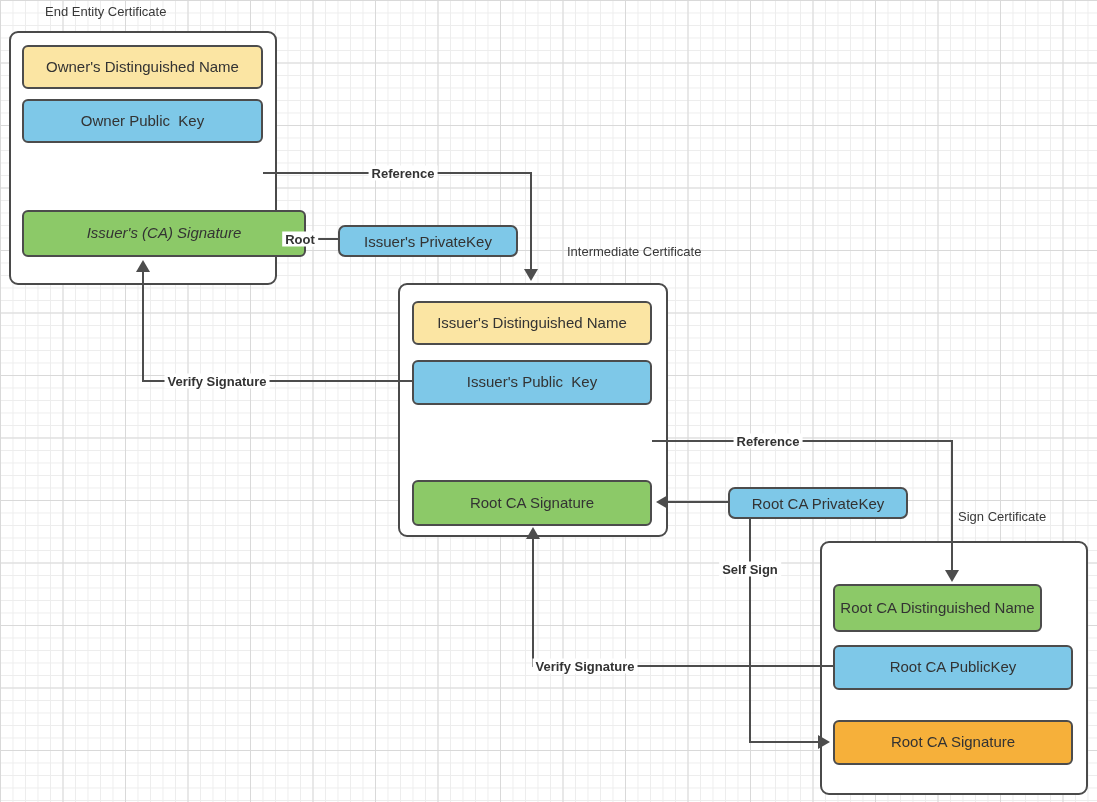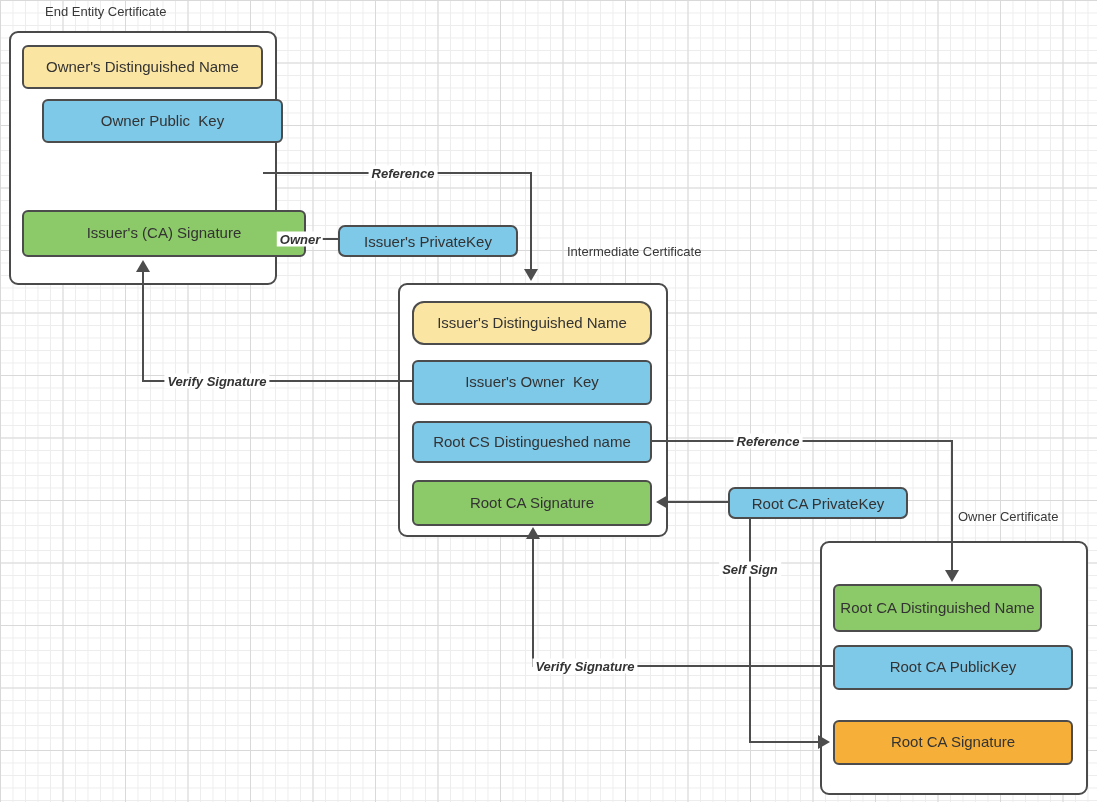--- a/index.html
+++ b/index.html
@@ -38,44 +38,44 @@
   .c-green{background:#8CC968;}
   .c-orange{background:#F6B03A;}
   .edge{position:absolute;background:#4d4d4d;z-index:2;}
   .ah{position:absolute;width:0;height:0;z-index:2;}
   .ah-down{border-left:7px solid transparent;border-right:7px solid transparent;border-top:12px solid #4d4d4d;}
   .ah-up{border-left:7px solid transparent;border-right:7px solid transparent;border-bottom:12px solid #4d4d4d;}
   .ah-left{border-top:7px solid transparent;border-bottom:7px solid transparent;border-right:12px solid #4d4d4d;}
   .ah-right{border-top:7px solid transparent;border-bottom:7px solid transparent;border-left:12px solid #4d4d4d;}
   .edge-label{
     position:absolute;transform:translate(-50%,-50%);background:#ffffff;
-    padding:0 3px;font-size:13px;font-weight:bold;color:#333333;z-index:5;white-space:nowrap;font-style:italic;
+    padding:0 3px;font-size:13px;font-weight:bold;color:#333333;z-index:5;white-space:nowrap;
   }
 </style>
 </head>
 <body>
 
 <div class="canvas">
 
   <div class="g-title" style="left:45px;top:4px;">End Entity Certificate</div>
   <div class="g-title" style="left:567px;top:244px;">Intermediate Certificate</div>
-  <div class="g-title" style="left:958px;top:509px;">Owner Certificate</div>
+  <div class="g-title" style="left:958px;top:509px;">Sign Certificate</div>
 
   <div class="group" style="left:9px;top:31px;width:268px;height:254px;"></div>
   <div class="group" style="left:398px;top:283px;width:270px;height:254px;"></div>
   <div class="group" style="left:820px;top:541px;width:268px;height:254px;"></div>
 
   <div class="edge" style="left:263px;top:172px;width:269px;height:2px;"></div>
   <div class="edge" style="left:530px;top:172px;width:2px;height:98px;"></div>
   <div class="ah ah-down" style="left:524px;top:269px;"></div>
   <div class="edge-label" style="left:403px;top:173px;">Reference</div>
 
   <div class="edge" style="left:276px;top:238px;width:62px;height:2px;"></div>
   <div class="ah ah-left" style="left:265px;top:232px;"></div>
-  <div class="edge-label" style="left:300px;top:239px;">Owner</div>
+  <div class="edge-label" style="left:300px;top:239px;">Root</div>
 
   <div class="edge" style="left:143px;top:380px;width:269px;height:2px;"></div>
   <div class="edge" style="left:142px;top:271px;width:2px;height:111px;"></div>
   <div class="ah ah-up" style="left:136px;top:260px;"></div>
   <div class="edge-label" style="left:217px;top:381px;">Verify Signature</div>
 
   <div class="edge" style="left:652px;top:440px;width:301px;height:2px;"></div>
   <div class="edge" style="left:951px;top:440px;width:2px;height:131px;"></div>
   <div class="ah ah-down" style="left:945px;top:570px;"></div>
   <div class="edge-label" style="left:768px;top:441px;">Reference</div>
@@ -87,26 +87,25 @@
   <div class="edge" style="left:749px;top:741px;width:70px;height:2px;"></div>
   <div class="ah ah-right" style="left:818px;top:735px;"></div>
   <div class="edge-label" style="left:750px;top:569px;">Self Sign</div>
 
   <div class="edge" style="left:533px;top:665px;width:300px;height:2px;"></div>
   <div class="edge" style="left:532px;top:538px;width:2px;height:129px;"></div>
   <div class="ah ah-up" style="left:526px;top:527px;"></div>
   <div class="edge-label" style="left:585px;top:666px;">Verify Signature</div>
 
   <div class="field c-yellow" style="left:22px;top:45px;width:241px;height:44px;">Owner's Distinguished Name</div>
-  <div class="field c-blue" style="left:22px;top:99px;width:241px;height:44px;margin-left:20px;">Owner Public  Key</div>
-  <div class="field c-green" style="left:22px;top:210px;width:284px;height:47px;">Issuer's (CA) Signature</div>
+  <div class="field c-blue" style="left:22px;top:99px;width:241px;height:44px;">Owner Public  Key</div>
+  <div class="field c-green" style="left:22px;top:210px;width:284px;height:47px;font-style:italic;">Issuer's (CA) Signature</div>
 
-  <div class="field c-yellow" style="left:412px;top:301px;width:240px;height:44px;border-radius:12px;">Issuer's Distinguished Name</div>
-  <div class="field c-blue" style="left:412px;top:360px;width:240px;height:45px;">Issuer's Owner  Key</div>
-  <div class="field c-blue" style="left:412px;top:421px;width:240px;height:42px;">Root CS Distingueshed name</div>
+  <div class="field c-yellow" style="left:412px;top:301px;width:240px;height:44px;">Issuer's Distinguished Name</div>
+  <div class="field c-blue" style="left:412px;top:360px;width:240px;height:45px;">Issuer's Public  Key</div>
   <div class="field c-green" style="left:412px;top:480px;width:240px;height:46px;">Root CA Signature</div>
 
   <div class="field c-green" style="left:833px;top:584px;width:209px;height:48px;">Root CA Distinguished Name</div>
   <div class="field c-blue" style="left:833px;top:645px;width:240px;height:45px;text-align:center;">Root CA PublicKey</div>
   <div class="field c-orange" style="left:833px;top:720px;width:240px;height:45px;">Root CA Signature</div>
 
   <div class="keybox c-blue" style="left:728px;top:487px;width:180px;height:32px;">Root CA PrivateKey</div>
   <div class="keybox c-blue" style="left:338px;top:225px;width:180px;height:32px;">Issuer's PrivateKey</div>
 
 </div>

